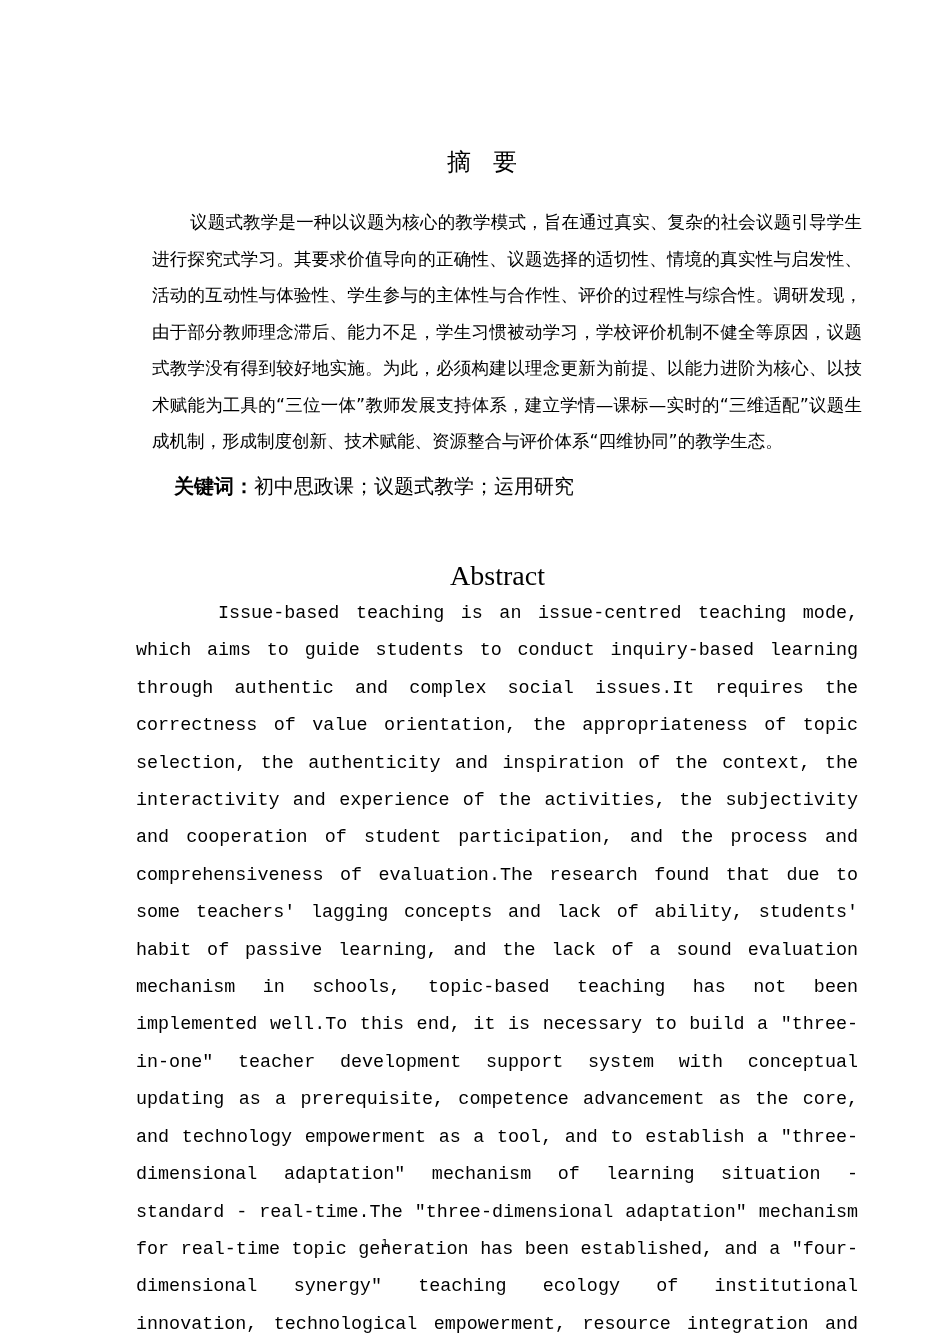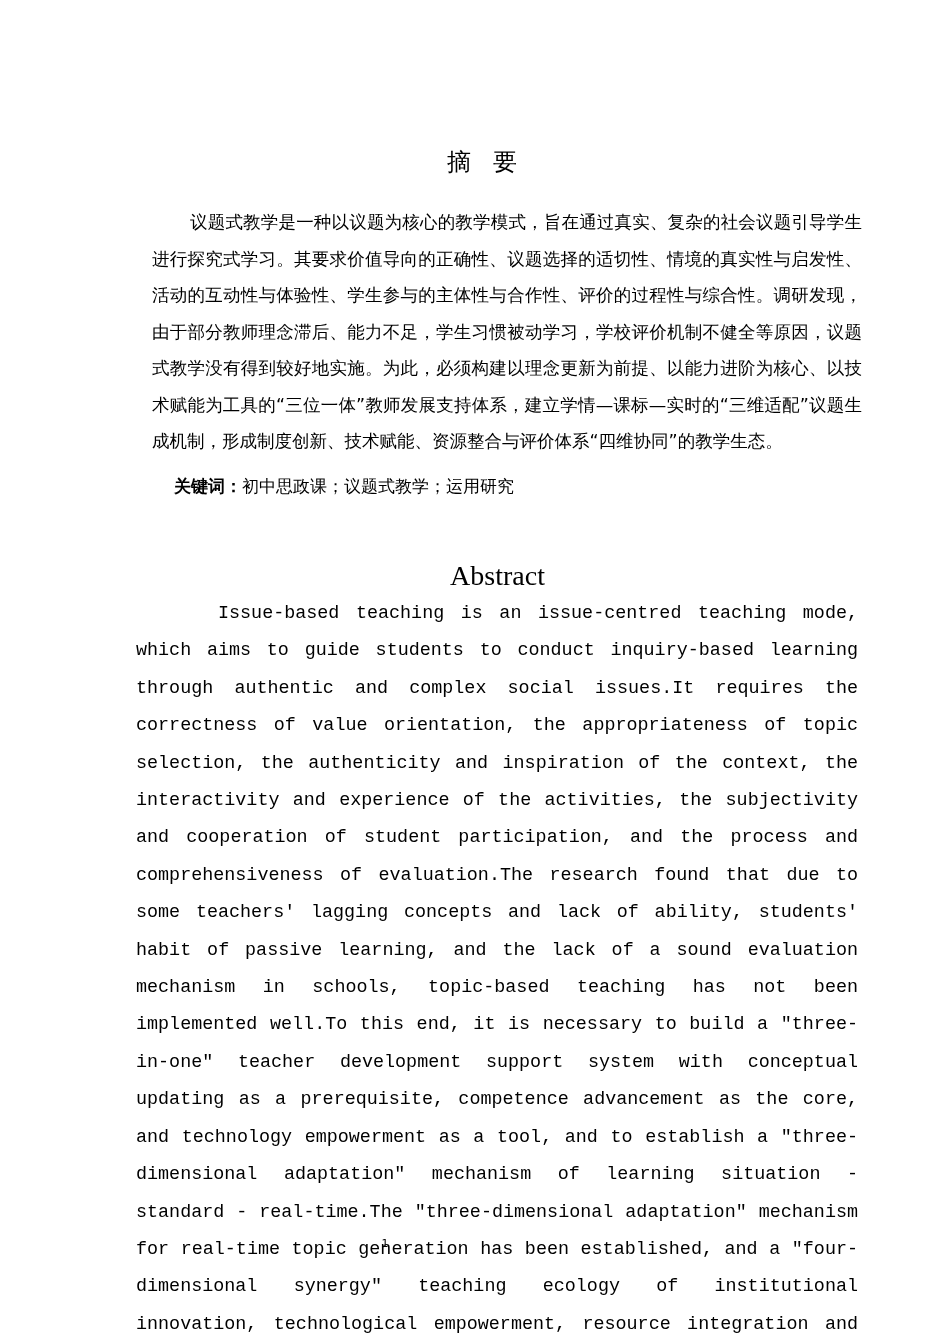--- a/index.html
+++ b/index.html
@@ -10,21 +10,21 @@
       font-family: "DejaVu Sans", sans-serif; font-size: 24px; letter-spacing: 22px;
       line-height: 34px; padding-left: 36px; box-sizing: border-box;
     }
     .cn-body {
       position: absolute; left: 136px; width: 710px; top: 188px;
       font-family: "DejaVu Sans", sans-serif; font-size: 17.5px; line-height: 36.5px;
       text-align: justify; text-indent: 38px; margin: 16px;
     }
     .cn-keywords {
       position: absolute; left: 174px; top: 468px;
-      font-family: "DejaVu Sans", sans-serif; font-size: 17px; line-height: 36px;
+      font-family: "DejaVu Sans", sans-serif; font-size: 20px; line-height: 36px;
     }
     .cn-keywords .kw-label { font-weight: bold; }
     .en-title {
       position: absolute; left: 0; width: 995px; top: 558px; text-align: center;
       font-family: "Liberation Serif", serif; font-size: 28px; line-height: 36px;
     }
     .en-body {
       position: absolute; left: 136px; width: 722px; top: 595px;
       font-family: Liberation Mono, monospace; font-size: 18.4px; line-height: 37.4px;
       text-align: justify; text-indent: 82px; margin: 0;

